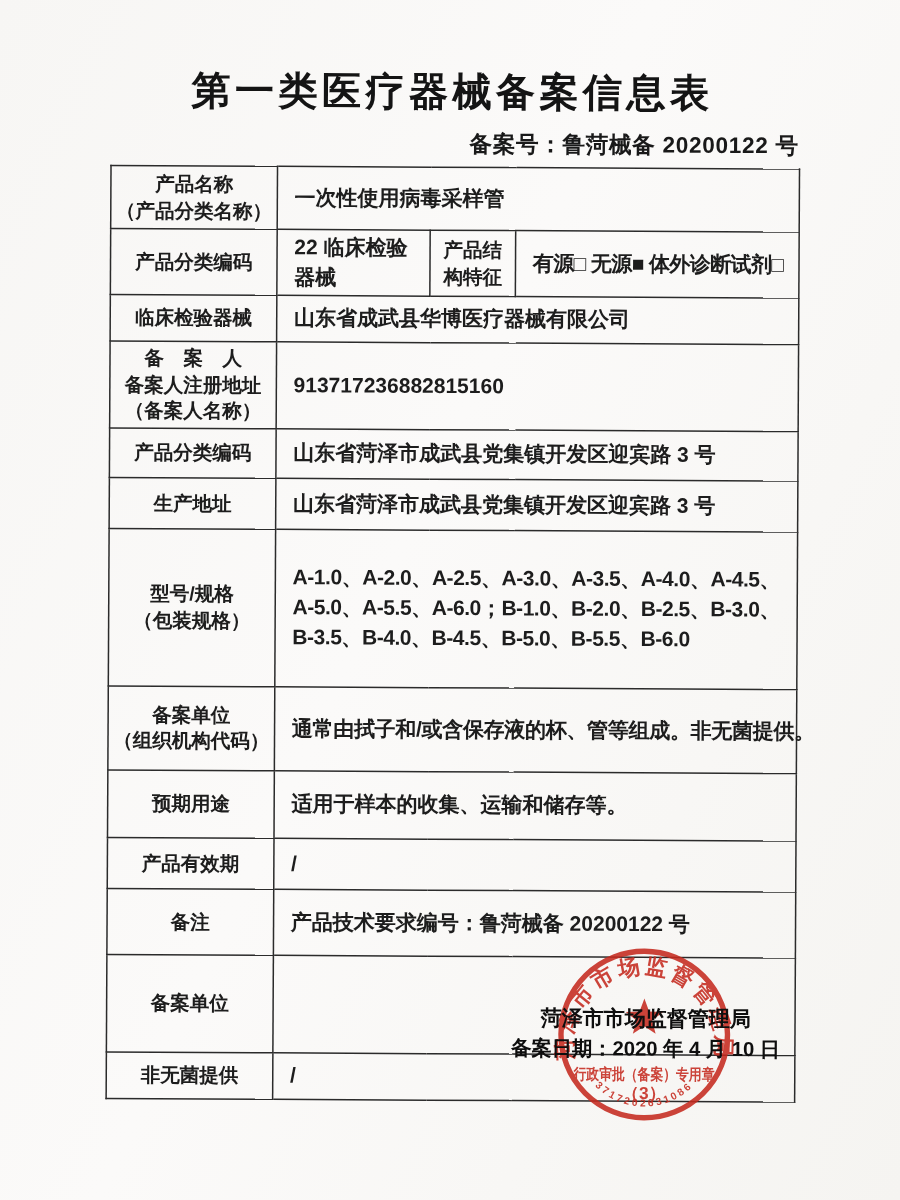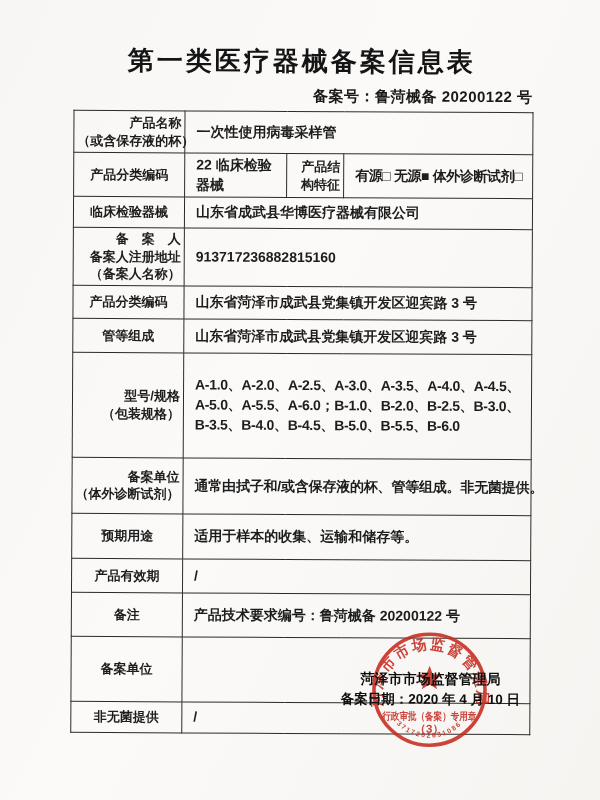--- a/index.html
+++ b/index.html
@@ -22,21 +22,21 @@
     position:absolute;left:72px;top:111px;width:459px;
     border-collapse:collapse;table-layout:fixed;
   }
   table.form td{
     border:1.6px solid #2b2b2b;
     font-weight:700;color:#1d1d1d;
     vertical-align:middle;
   }
   td.label{text-align:center;font-size:13px;padding:2px 3px;line-height:1.35;}
   td.value{text-align:left;font-size:14px;padding:2px 6px 2px 11px;line-height:1.4;}
-  .nw{white-space:nowrap;text-align:right;}
+  .nw{white-space:nowrap;}
   .fs13{font-size:13px;letter-spacing:-0.2px;}
   .fs12{font-size:12.5px;letter-spacing:-0.3px;line-height:1.55;}
   .cell22{padding-left:8px;padding-right:2px;font-size:13.5px;}
   .chk{font-size:13px;letter-spacing:-0.4px;white-space:nowrap;padding-left:8px;}
   .stamp-svg{position:absolute;left:348px;top:606px;width:166px;height:166px;opacity:0.87;}
   .stamp-ink{fill:#c5291e;}
   .stamp-text{
     position:absolute;left:336px;top:670px;width:192px;text-align:center;color:#0e0e0e;
   }
   .stamp-text .l1{font-size:14px;font-weight:700;white-space:nowrap;margin-bottom:2px;}
@@ -54,21 +54,21 @@
     <colgroup>
       <col style="width:111px">
         <col style="width:102px">
         <col style="width:57px">
         <col style="width:189px">
     </colgroup>
     <tbody>
       <tr style="height:42px">
         <td class="label">
           <div class="nw">产品名称</div>
-          <div class="nw">（或含保存液的杯）</div>
+          <div class="nw">（产品分类名称）</div>
         </td>
         <td class="value" colspan="3">一次性使用病毒采样管</td>
       </tr>
 
       <tr style="height:40px">
         <td class="label">产品分类编码</td>
         <td class="value cell22">22 临床检验器械</td>
         <td class="label">
           <div class="nw">产品结</div>
           <div class="nw">构特征</div>
@@ -89,36 +89,36 @@
         </td>
         <td class="value" colspan="3">913717236882815160</td>
       </tr>
 
       <tr style="height:33px">
         <td class="label">产品分类编码</td>
         <td class="value" colspan="3">山东省菏泽市成武县党集镇开发区迎宾路 3 号</td>
       </tr>
 
       <tr style="height:34px">
-        <td class="label">管等组成</td>
+        <td class="label">生产地址</td>
         <td class="value" colspan="3">山东省菏泽市成武县党集镇开发区迎宾路 3 号</td>
       </tr>
 
       <tr style="height:105px">
         <td class="label">
           <div class="nw">型号/规格</div>
           <div class="nw">（包装规格）</div>
         </td>
         <td class="value fs12" colspan="3">A-1.0、A-2.0、A-2.5、A-3.0、A-3.5、A-4.0、A-4.5、A-5.0、A-5.5、A-6.0；B-1.0、B-2.0、B-2.5、B-3.0、B-3.5、B-4.0、B-4.5、B-5.0、B-5.5、B-6.0</td>
       </tr>
 
       <tr style="height:56px">
         <td class="label">
           <div class="nw">备案单位</div>
-          <div class="nw">（体外诊断试剂）</div>
+          <div class="nw">（组织机构代码）</div>
         </td>
         <td class="value fs13 nw" colspan="3">通常由拭子和/或含保存液的杯、管等组成。非无菌提供。</td>
       </tr>
 
       <tr style="height:45px">
         <td class="label">预期用途</td>
         <td class="value" colspan="3">适用于样本的收集、运输和储存等。</td>
       </tr>
 
       <tr style="height:34px">

